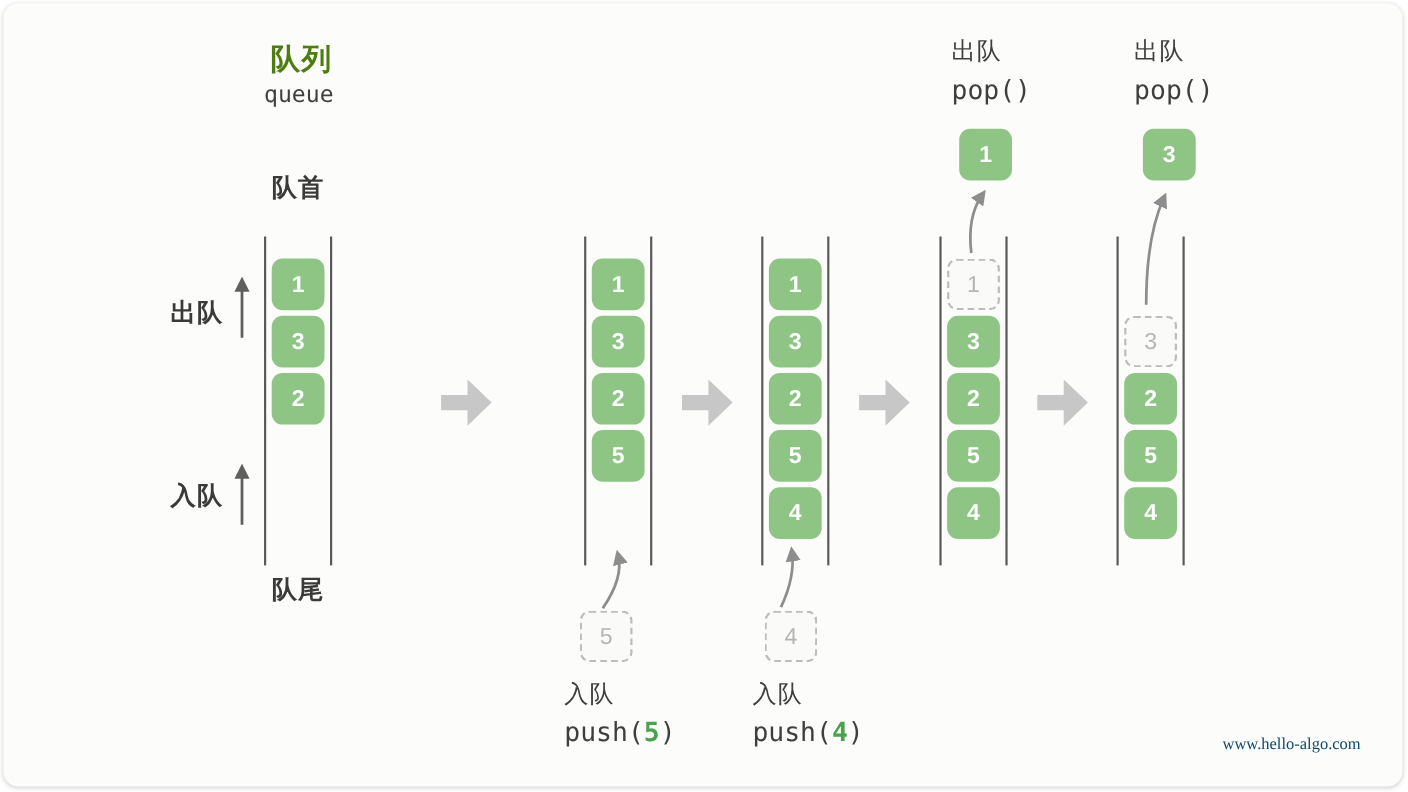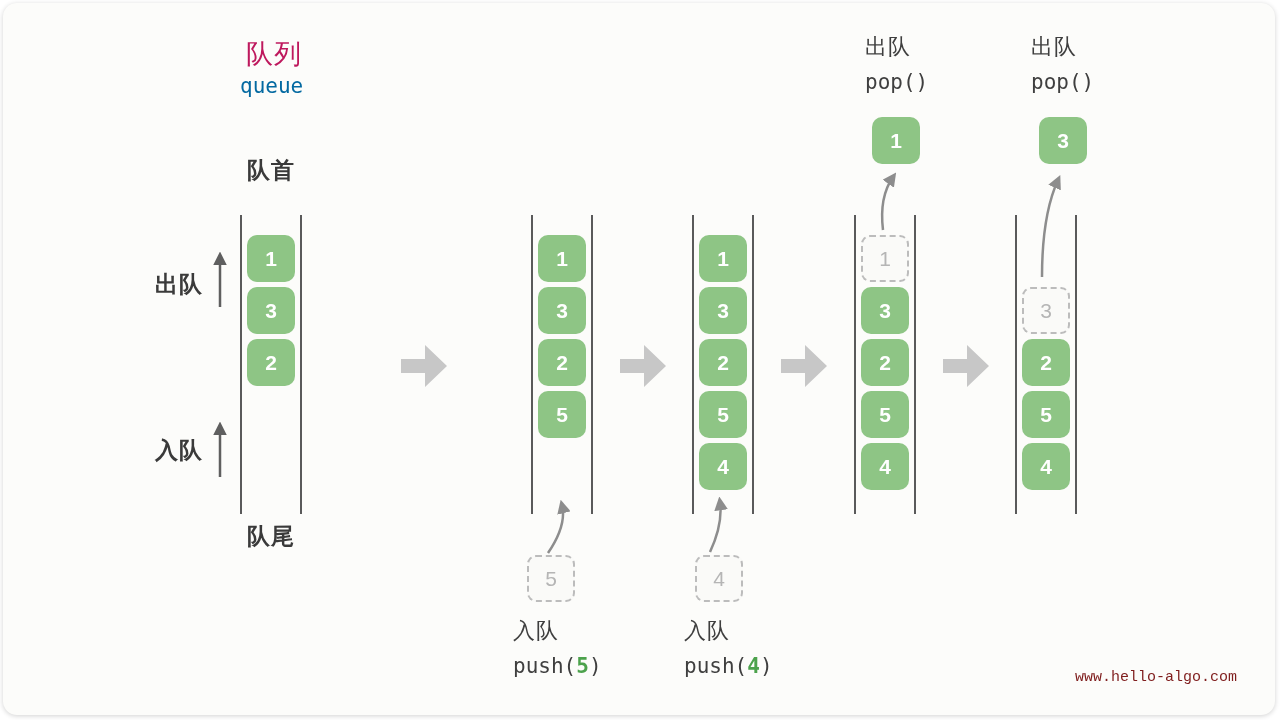--- a/index.html
+++ b/index.html
@@ -1,40 +1,40 @@
 <!DOCTYPE html>
 <html><head>
 <meta charset="utf-8">
 <style>
   html,body{margin:0;padding:0;background:#ffffff;width:1280px;height:720px;overflow:hidden;
     font-family:"Liberation Sans",sans-serif;}
   #card{position:absolute;left:3px;top:3px;width:1272px;height:712px;background:#fcfcfa;
     border-radius:14px;box-shadow:0 1px 5px rgba(0,0,0,.18);}
   .abs{position:absolute;}
   
-  .title-zh{font-size:27px;font-weight:400;color:#be185d;letter-spacing:1px;}
-  .title-en{font-size:21px;color:#0369a1;font-family:"DejaVu Sans Mono",monospace;}
+  .title-zh{font-size:27px;font-weight:700;color:#4d7c0f;letter-spacing:1px;}
+  .title-en{font-size:21px;color:#404040;font-family:"DejaVu Sans Mono",monospace;}
   
   .lbl{font-size:23px;font-weight:700;color:#3a3a3a;letter-spacing:1px;white-space:nowrap;}
   
   .op{position:absolute;white-space:nowrap;}
   .op-label{font-size:22px;color:#3f3f3f;letter-spacing:1px;line-height:28px;}
-  .op-code{font-size:21px;color:#3f3f3f;font-family:"DejaVu Sans Mono",monospace;
+  .op-code{font-size:24px;color:#3f3f3f;font-family:"DejaVu Sans Mono",monospace;
     line-height:28px;margin-top:7px;}
   .op-code .arg{color:#4ca24c;font-weight:700;}
   
   .wall{position:absolute;width:0;border-left:2px solid #5a5a5a;}
   .qbox{position:absolute;width:48px;height:47px;border-radius:10px;display:flex;
     align-items:center;justify-content:center;font-size:21px;box-sizing:border-box;}
   .qbox.solid{background:#8ec585;color:#ffffff;font-weight:600;}
   .qbox.dashed{background:#fafaf8;border:2px dashed #bcbcbc;color:#b5b5b5;font-weight:500;
     border-radius:9px;}
   
   #arrows{position:absolute;left:0;top:0;pointer-events:none;}
-  .watermark{font-size:15px;color:#7f1d1d;font-family:Liberation Mono, monospace;}
+  .watermark{font-size:15px;color:#0c4a6e;font-family:Liberation Serif, serif;}
 </style>
 </head>
 <body>
 
 <div id="card">
 
   <div class="abs title-zh" style="left:243px;top:33px">队列</div>
   <div class="abs title-en" style="left:237px;top:71px">queue</div>
 
   <div class="abs lbl" style="left:244px;top:152px">队首</div>

